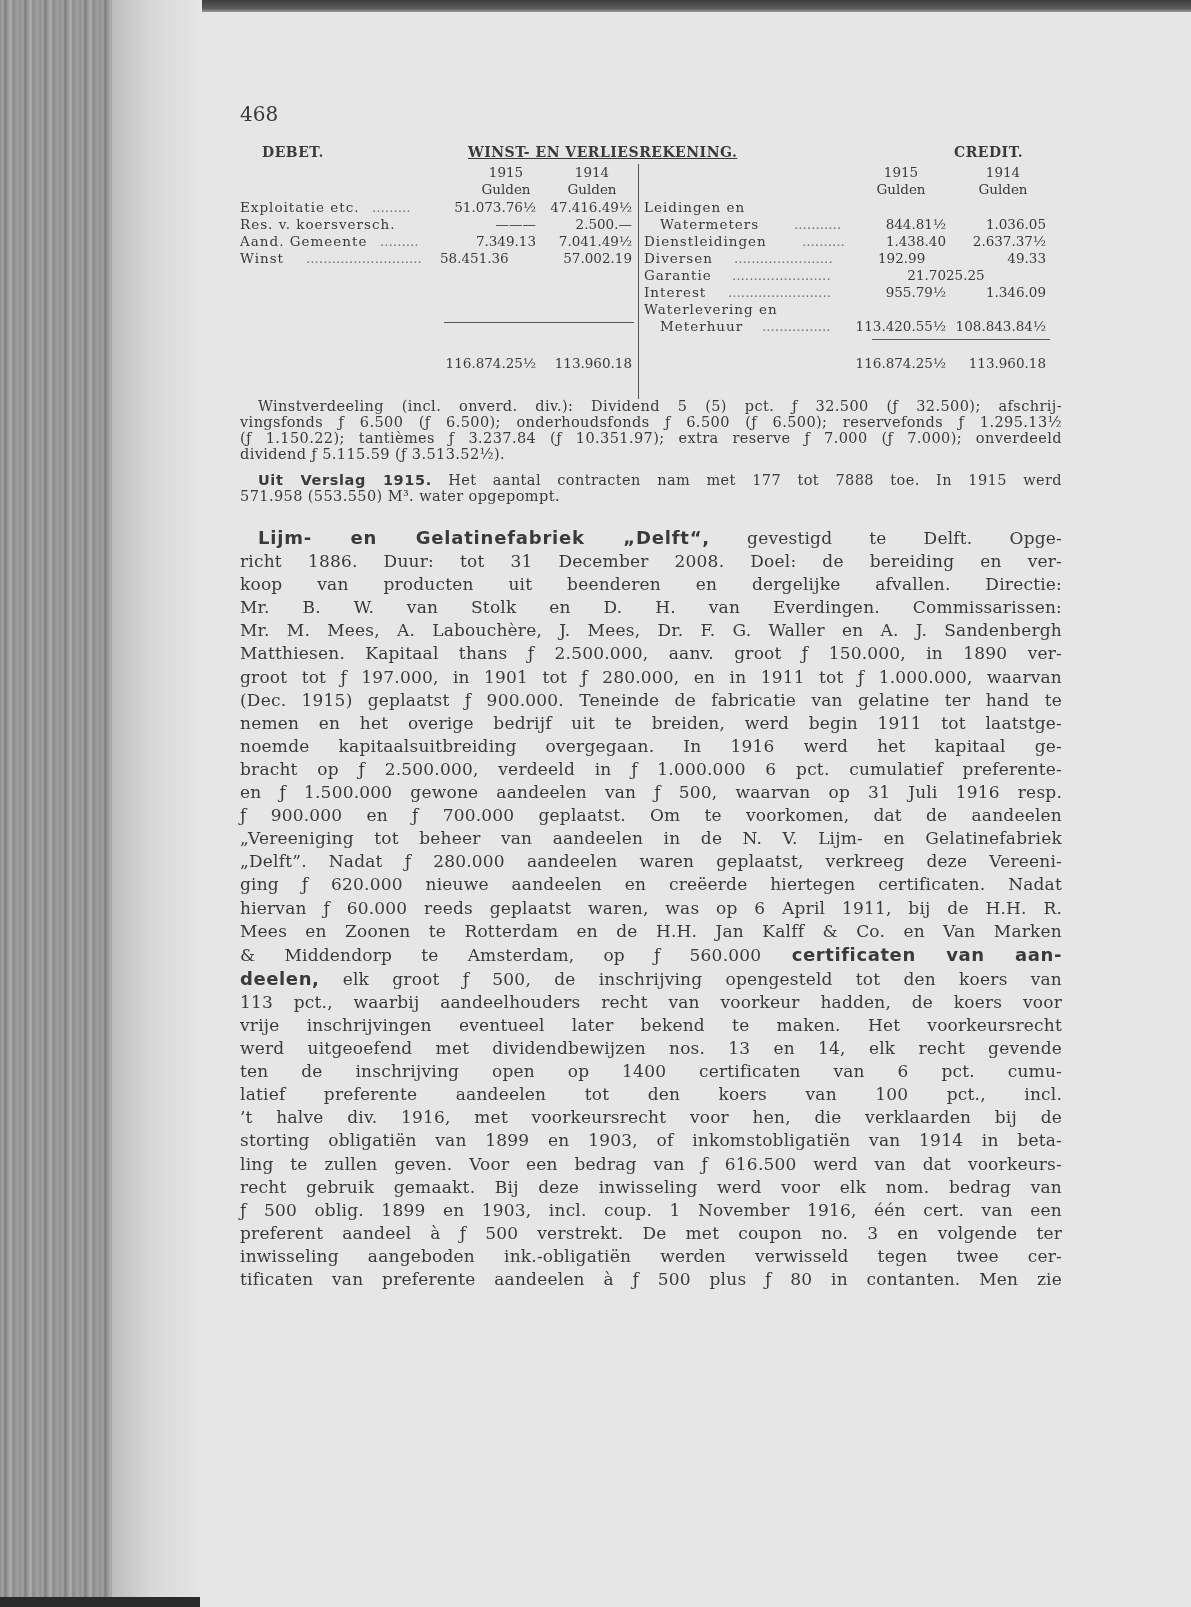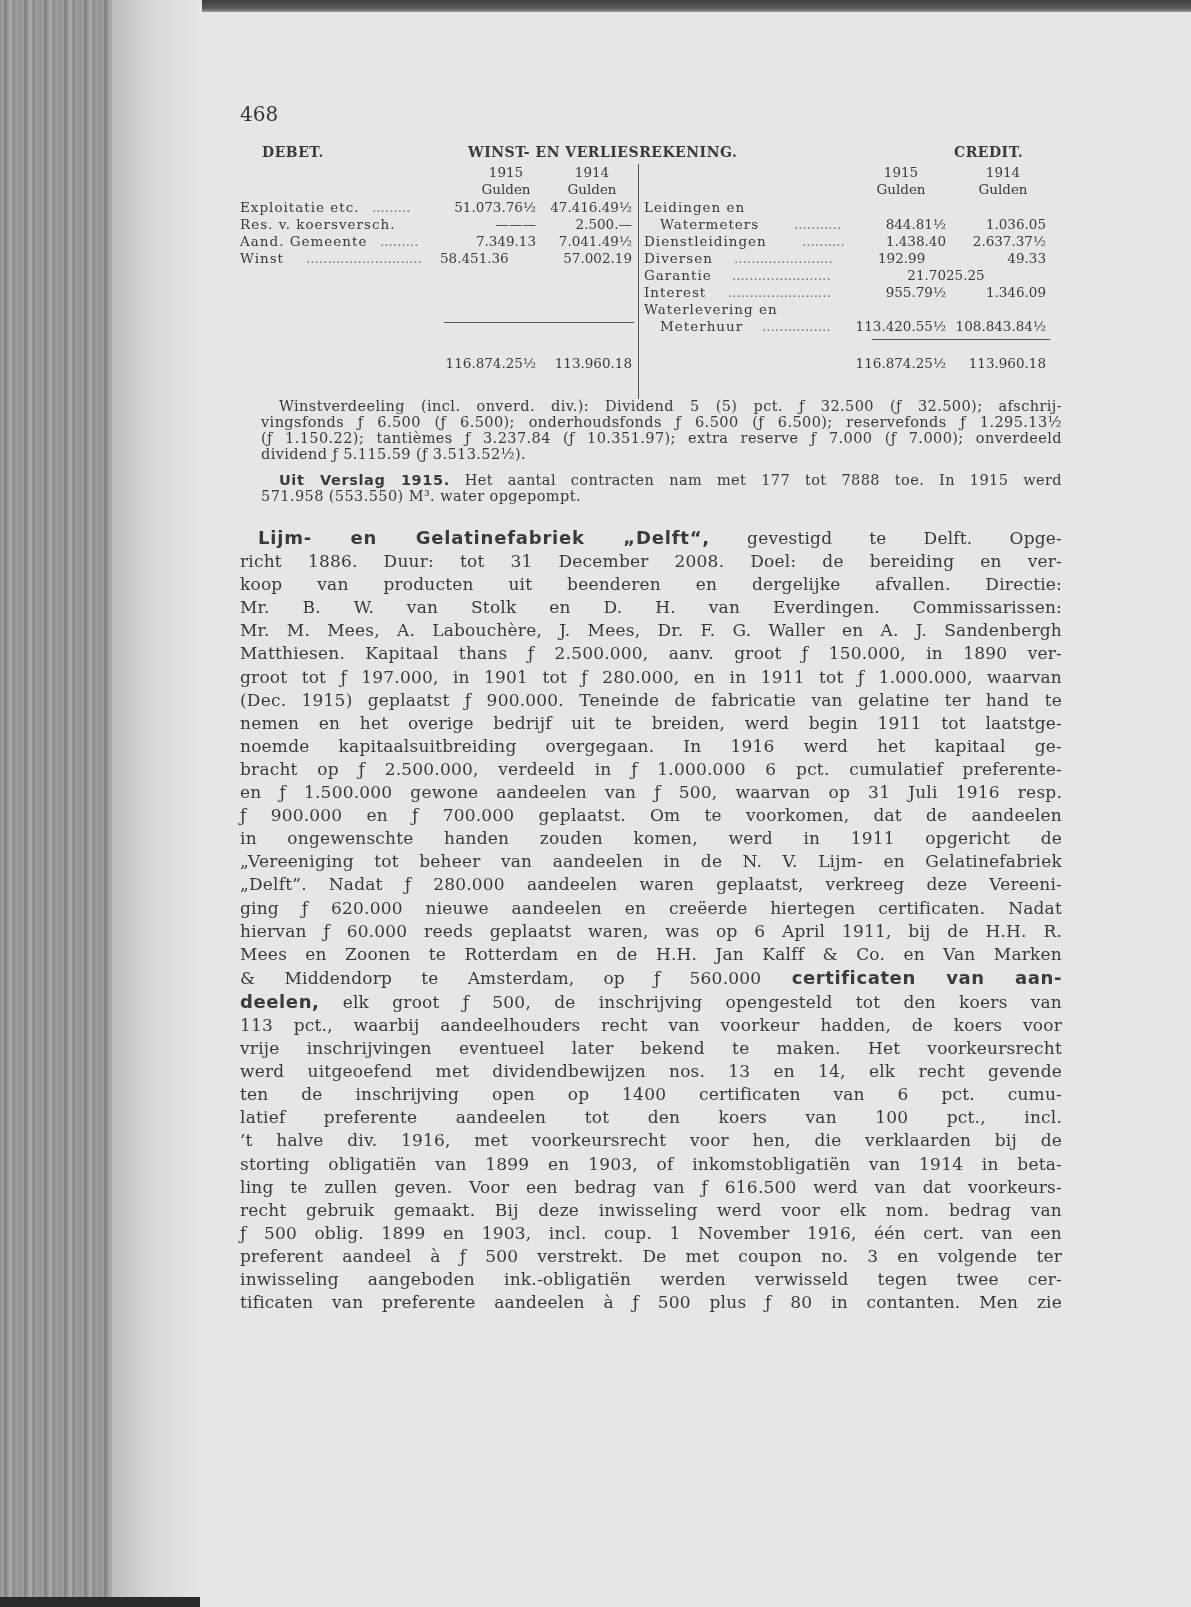--- a/index.html
+++ b/index.html
@@ -36,29 +36,29 @@
       position: absolute; left: 0; right: 0; top: 4px; text-align: center;
       font-style: italic; font-size: 21px; letter-spacing: 1.5px;
     }
 
     
     .acct { position: relative; height: 250px; font-size: 13.5px; margin-top: 8px; }
     .acct .h-debet, .acct .h-title, .acct .h-credit {
       position: absolute; top: 0; font-weight: bold; font-size: 14px; letter-spacing: 0.5px;
     }
     .acct .h-debet { left: 22px; }
-    .acct .h-title { left: 228px; }
+    .acct .h-title { left: 228px; text-decoration: underline; }
     .acct .h-credit { left: 714px; }
     .acct .vline { position: absolute; left: 398px; top: 20px; width: 1px; height: 235px; background: #555; }
     .row { position: absolute; white-space: nowrap; }
     .lab { letter-spacing: 1px; }
     .dots { color: #777; letter-spacing: 0; }
     .rule { position: absolute; height: 1px; background: #555; }
 
-    .para { font-size: 14.5px; line-height: 16px; text-align: justify; letter-spacing: 0.4px; margin-left: 21px; }
+    .para { font-size: 14.5px; line-height: 16px; text-align: justify; letter-spacing: 0.4px; }
     .para.winst { margin-top: 4px; }
     .para .bold-sans, .bold-sans { font-family: "DejaVu Sans", sans-serif; font-weight: bold; letter-spacing: 0.6px; }
     .verslag { margin-top: 10px; }
     .main-entry { margin-top: 22px; font-size: 17px; line-height: 23.1px; letter-spacing: 0.2px; text-align: justify; }
     .main-entry .company { font-family: "DejaVu Sans", sans-serif; font-weight: bold; font-size: 18px; letter-spacing: 0.8px; }
     .line { display: block; white-space: nowrap; text-align-last: justify; text-align: justify; }
     .line.last { text-align-last: left; }
   </style>
 </head>
 <body>
@@ -186,21 +186,20 @@
     <span class="line">Mr. B. W. van Stolk en D. H. van Everdingen. Commissarissen:</span>
     <span class="line">Mr. M. Mees, A. Labouchère, J. Mees, Dr. F. G. Waller en A. J. Sandenbergh</span>
     <span class="line">Matthiesen. Kapitaal thans ƒ 2.500.000, aanv. groot ƒ 150.000, in 1890 ver-</span>
     <span class="line">groot tot ƒ 197.000, in 1901 tot ƒ 280.000, en in 1911 tot ƒ 1.000.000, waarvan</span>
     <span class="line">(Dec. 1915) geplaatst ƒ 900.000. Teneinde de fabricatie van gelatine ter hand te</span>
     <span class="line">nemen en het overige bedrijf uit te breiden, werd begin 1911 tot laatstge-</span>
     <span class="line">noemde kapitaalsuitbreiding overgegaan. In 1916 werd het kapitaal ge-</span>
     <span class="line">bracht op ƒ 2.500.000, verdeeld in ƒ 1.000.000 6 pct. cumulatief preferente-</span>
     <span class="line">en ƒ 1.500.000 gewone aandeelen van ƒ 500, waarvan op 31 Juli 1916 resp.</span>
     <span class="line">ƒ 900.000 en ƒ 700.000 geplaatst. Om te voorkomen, dat de aandeelen</span>
-    <span class="line">in ongewenschte handen zouden komen, werd in 1911 opgericht de</span>
     <span class="line">„Vereeniging tot beheer van aandeelen in de N. V. Lijm- en Gelatinefabriek</span>
     <span class="line">„Delft”. Nadat ƒ 280.000 aandeelen waren geplaatst, verkreeg deze Vereeni-</span>
     <span class="line">ging ƒ 620.000 nieuwe aandeelen en creëerde hiertegen certificaten. Nadat</span>
     <span class="line">hiervan ƒ 60.000 reeds geplaatst waren, was op 6 April 1911, bij de H.H. R.</span>
     <span class="line">Mees en Zoonen te Rotterdam en de H.H. Jan Kalff &amp; Co. en Van Marken</span>
     <span class="line">
       <span>&amp; Middendorp te Amsterdam, op ƒ 560.000</span><span class="bold-sans" style="font-size:18px"> certificaten van aan-</span>
     </span>
     <span class="line">
       <span class="bold-sans" style="font-size:18px">deelen,</span><span> elk groot ƒ 500, de inschrijving opengesteld tot den koers van</span>

